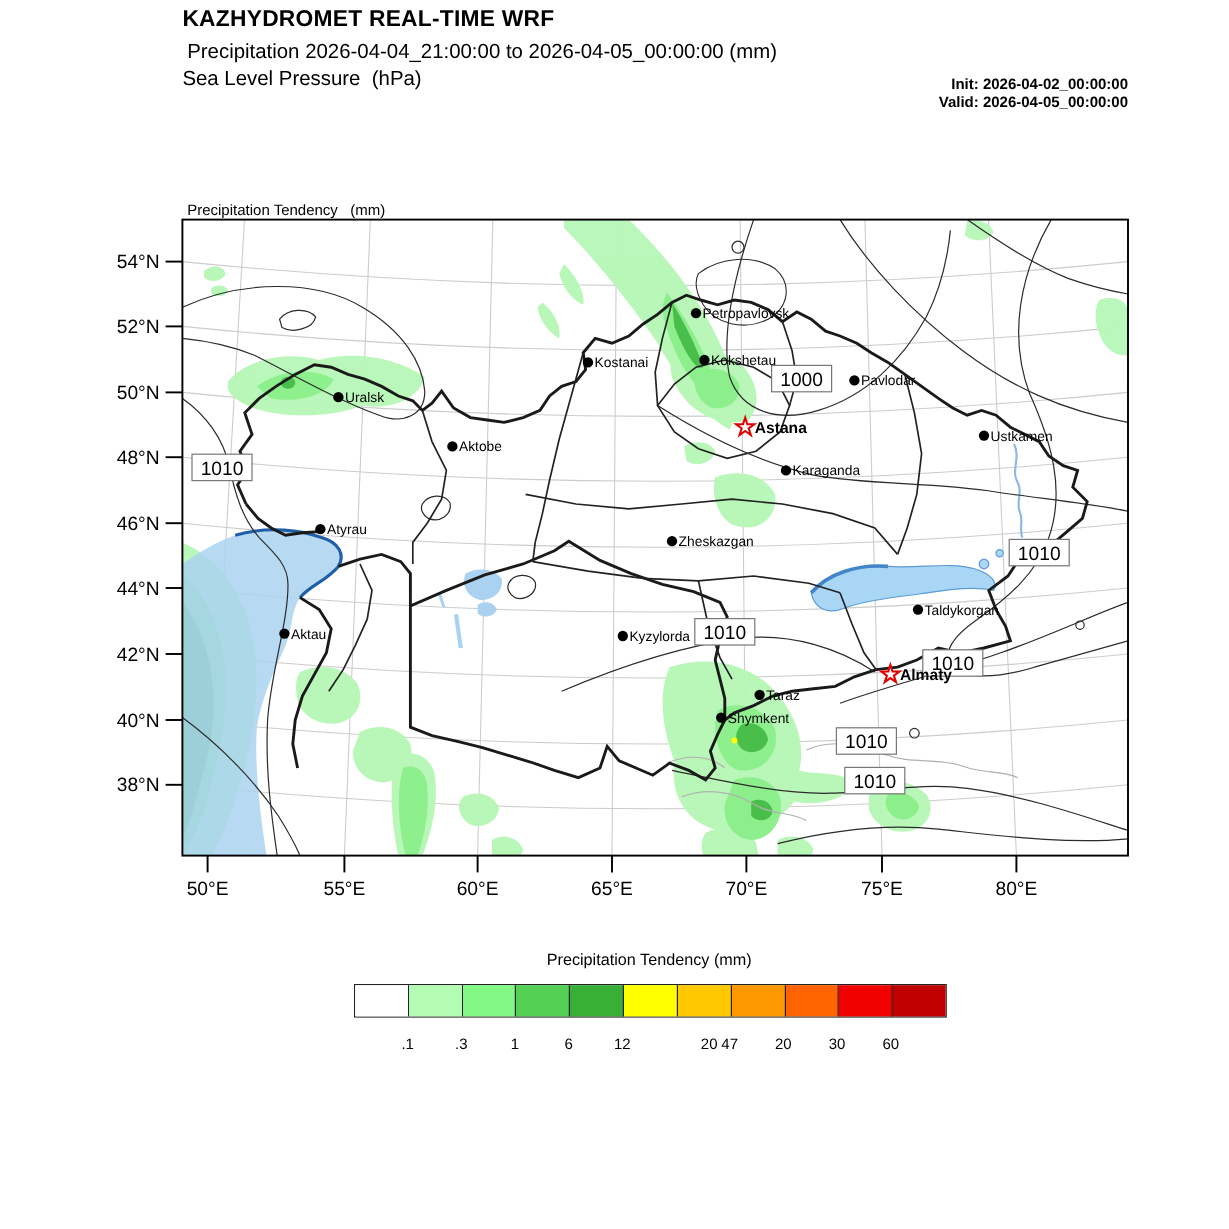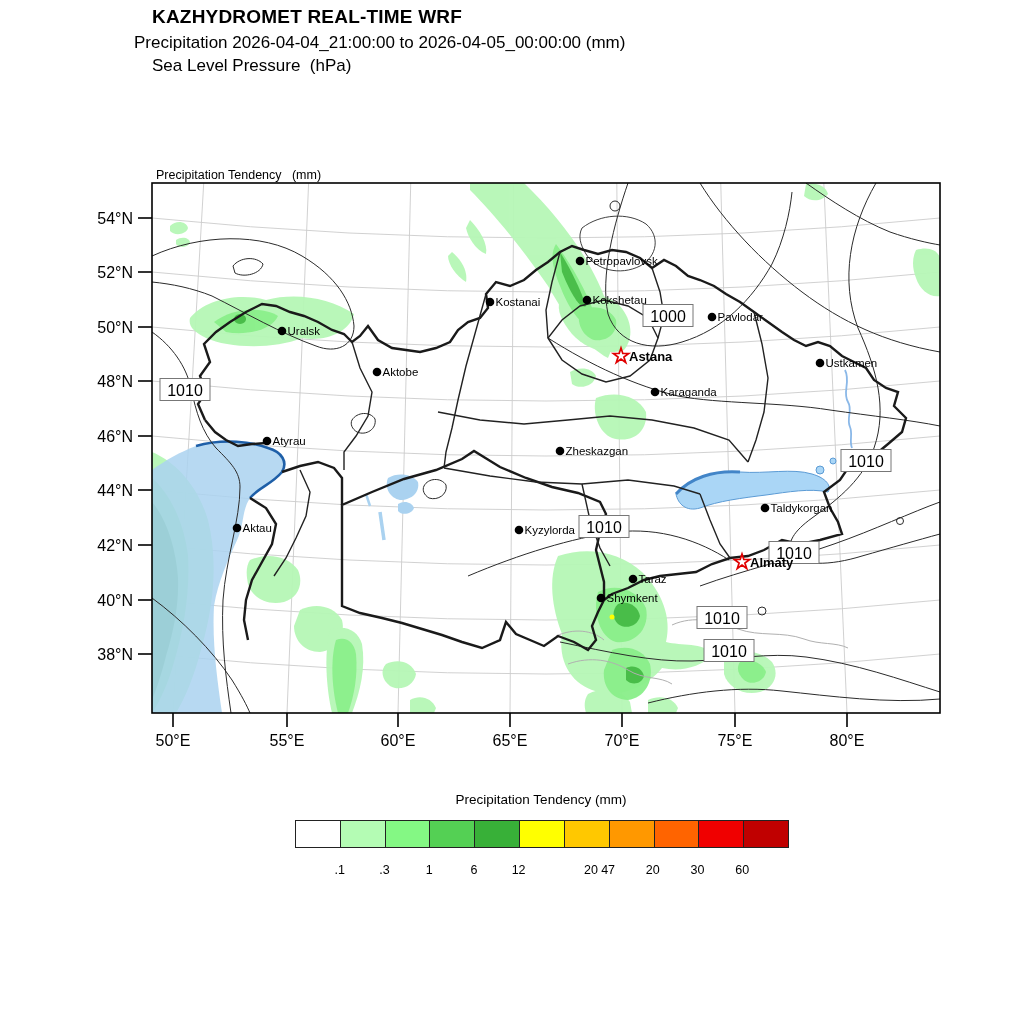--- a/index.html
+++ b/index.html
@@ -1,19 +1,19 @@
 <!DOCTYPE html>
 <html><head>
 <meta charset="utf-8">
 <style>
   html,body{margin:0;padding:0;background:#fff;width:1024px;height:1024px;
     font-family:"Liberation Sans","DejaVu Sans",sans-serif;color:#000;}
   #page{position:relative;width:1024px;height:976px;overflow:hidden;background:#fff;}
   .hdr-title{position:absolute;left:152px;top:6px;font-size:19px;font-weight:600;letter-spacing:.2px;}
-  .hdr-sub{position:absolute;left:134px;top:33px;font-size:17px;font-weight:500;white-space:pre;}
+  .hdr-sub{position:absolute;left:156px;top:33px;font-size:17px;font-weight:500;white-space:pre;}
   .hdr-sub2{position:absolute;left:152px;top:56px;font-size:17px;font-weight:500;white-space:pre;}
   .initblock{position:absolute;left:640px;top:63px;width:300px;text-align:right;
     font-size:12.5px;font-weight:600;line-height:15px;}
   .maplbl{position:absolute;left:156px;top:135px;font-size:12.5px;line-height:16px;white-space:pre;}
   #map-wrap{position:absolute;left:0;top:0;}
   .legend-title{position:absolute;left:295px;top:792px;width:492px;text-align:center;font-size:13.5px;}
   #legend-bar{position:absolute;left:295px;top:820px;width:492px;height:26px;
     display:flex;border:1px solid #222;}
   #legend-bar .cell{flex:1;border-right:1px solid #222;}
   #legend-bar .cell:last-child{border-right:none;}
@@ -22,20 +22,24 @@
   svg text{font-family:"Liberation Sans","DejaVu Sans",sans-serif;}
 </style>
 </head>
 <body>
 
 <div id="page">
 
   <div class="hdr-title">KAZHYDROMET REAL-TIME WRF</div>
   <div class="hdr-sub">Precipitation 2026-04-04_21:00:00 to 2026-04-05_00:00:00 (mm)</div>
   <div class="hdr-sub2">Sea Level Pressure  (hPa)</div>
+  <div class="initblock">
+    <div>Init: 2026-04-02_00:00:00</div>
+    <div>Valid: 2026-04-05_00:00:00</div>
+  </div>
 
   <div class="maplbl">
     <div>Precipitation Tendency   (mm)</div>
     <div>Sea Level Pressure   (hPa)</div>
   </div>
 
   <div id="map-wrap">
   <svg id="map-svg" width="1024" height="790" viewBox="0 0 1024 790">
 
     <defs>

